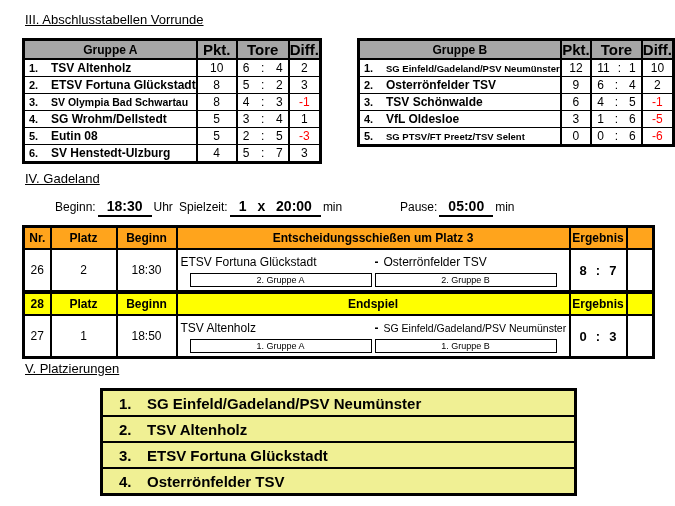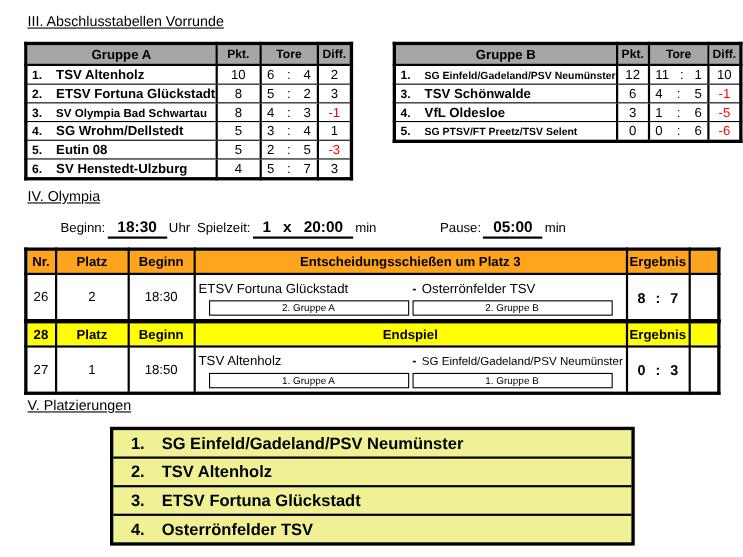--- a/index.html
+++ b/index.html
@@ -16,21 +16,21 @@
   #sec5-title{top:361px;}
 
   
   table{border-collapse:collapse;table-layout:fixed;}
   .grp{position:absolute;border:3px solid #000;}
   .grp th,.grp td{
     border:1px solid #000;border-left-width:2px;border-right-width:2px;
     padding:0;height:16px;font-size:12px;overflow:hidden;white-space:nowrap;
   }
   .grp th{background:#a6a6a6;height:17px;border-bottom-width:2px;font-size:12px;}
-  .grp th.sm{font-size:11px;}
+  .grp th.sm{font-size:15px;}
   #group-a{left:22px;top:38px;padding-left:16px;}
   #group-b{left:357px;top:38px;}
   .name-cell{text-align:left;font-weight:bold;}
   .name-cell .pos{display:inline-block;width:22px;padding-left:4px;font-size:11px;}
   .name-cell .team{font-size:12px;}
   .name-cell .team.small{font-size:9.5px;}
   .num{text-align:center;}
   .tore-wrap{display:flex;justify-content:space-between;padding:0 5px;}
   .diff-val.neg{color:#ff0000;}
 
@@ -191,20 +191,32 @@
       <td>
           <div class="tore-wrap">
             <span>11</span>
             <span>:</span>
             <span>1</span>
           </div>
         </td>
       <td class="num"><span class="diff-val">10</span></td>
     </tr>
     <tr>
+      <td class="name-cell"><span class="pos">2.</span><span class="team">Osterrönfelder TSV</span></td>
+      <td class="num">9</td>
+      <td>
+          <div class="tore-wrap">
+            <span>6</span>
+            <span>:</span>
+            <span>4</span>
+          </div>
+        </td>
+      <td class="num"><span class="diff-val">2</span></td>
+    </tr>
+    <tr>
       <td class="name-cell"><span class="pos">3.</span><span class="team">TSV Schönwalde</span></td>
       <td class="num">6</td>
       <td>
           <div class="tore-wrap">
             <span>4</span>
             <span>:</span>
             <span>5</span>
           </div>
         </td>
       <td class="num"><span class="diff-val neg">-1</span></td>
@@ -229,21 +241,21 @@
             <span>0</span>
             <span>:</span>
             <span>6</span>
           </div>
         </td>
       <td class="num"><span class="diff-val neg">-6</span></td>
     </tr>
   </tbody>
 </table>
 
-<div id="sec4-title" class="sec-title">IV. Olympia</div>
+<div id="sec4-title" class="sec-title">IV. Gadeland</div>
 
 <div id="set-beginn" class="setting">
   <span>Beginn:</span><span class="set-val">18:30</span><span>Uhr</span>
 </div>
 <div id="set-spielzeit" class="setting">
   <span>Spielzeit:</span><span class="set-val">1 x 20:00</span><span>min</span>
 </div>
 <div id="set-pause" class="setting">
   <span>Pause:</span><span class="set-val">05:00</span><span>min</span>
 </div>

